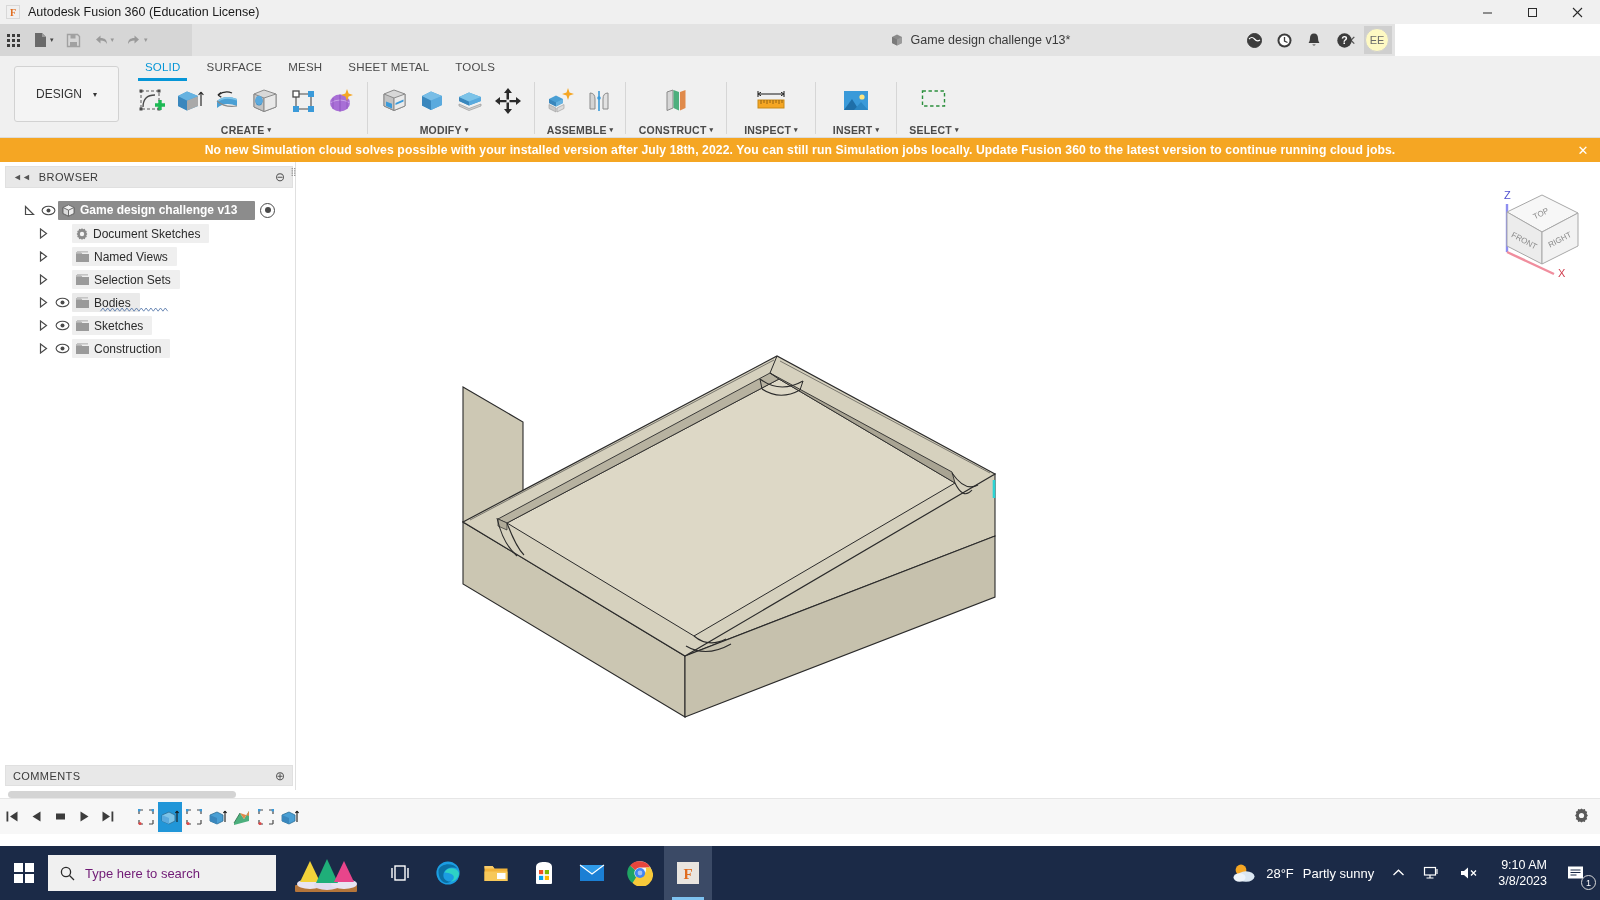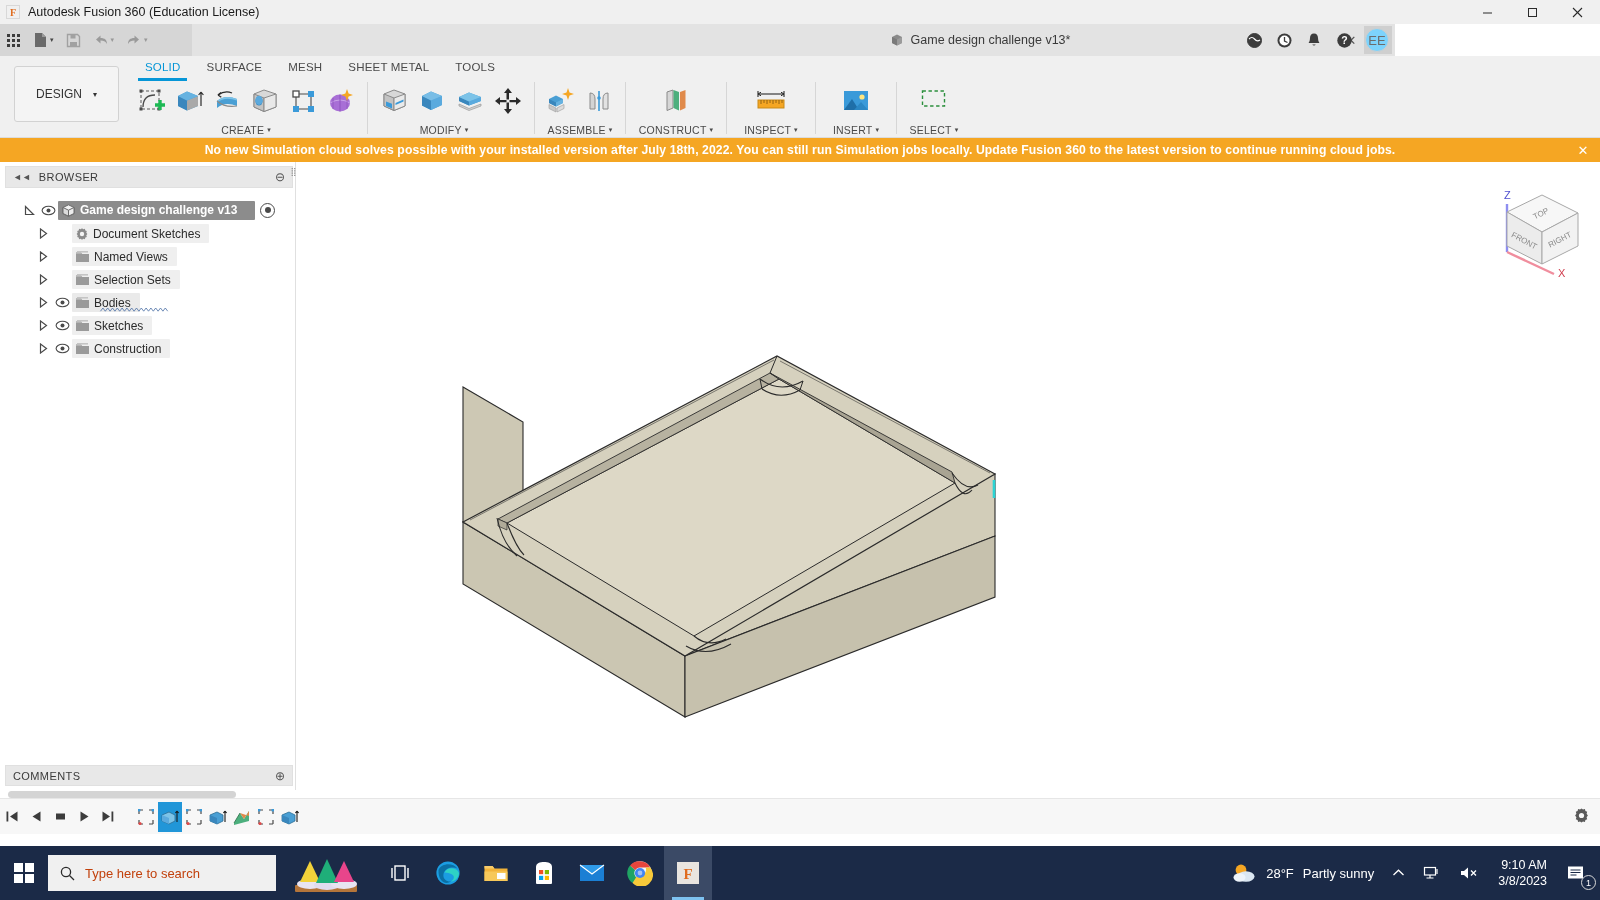--- a/index.html
+++ b/index.html
@@ -68,23 +68,23 @@
   .qat-right {
     position:absolute; right:6px; top:0; height:32px;
     display:flex; align-items:center; gap:2px;
   }
   .qr-ico {
     width:28px; height:28px; display:flex; align-items:center; justify-content:center;
     color:#3c3c3c;
   }
   .avatar {
     width:24px; height:24px; border-radius:50%;
-    background:#7dd3fc; border:1px solid #cfcfcf;
+    background:#fef9c3; border:1px solid #cfcfcf;
     display:flex; align-items:center; justify-content:center;
-    font-size:13px; color:#6b6b6b; margin-left:5px;
+    font-size:11px; color:#6b6b6b; margin-left:5px;
   }
 
   
   .ribbon {
     position:absolute; left:0; top:56px; width:1600px; height:82px;
     background:#f0f0f0; border-bottom:1px solid #dcdcdc;
   }
   .design-box {
     position:absolute; left:14px; top:10px; width:105px; height:56px;
     border:1px solid #d2d2d2; border-radius:3px; background:#f4f4f4;
@@ -105,21 +105,21 @@
     background:#0696d7;
   }
   .panels {
     position:absolute; left:132px; top:26px; height:56px;
     display:flex; align-items:flex-start;
   }
   .panel { position:relative; display:flex; flex-direction:column; height:56px; }
   .panel-icons { display:flex; align-items:flex-start; gap:0; height:40px; }
   .panel-label {
     height:16px; display:flex; align-items:center; justify-content:center;
-    font-size:10.5px; color:#4a4a4a; gap:3px; letter-spacing:.2px;
+    font-size:10.5px; color:#4a4a4a; gap:3px; letter-spacing:.2px;font-weight:bold;
   }
   .panel-label .cdown { font-size:7px; }
   .rb-ico {
     width:38px; height:38px; display:flex; align-items:center; justify-content:center;
   }
   .panel-sep {
     width:1px; height:52px; background:#d6d6d6; margin:0 7px;
     align-self:flex-start;
   }
   .cursor-arrow { position:absolute; left:1026px; top:92px; }
@@ -242,21 +242,21 @@
     position:absolute; left:0; top:846px; width:1600px; height:54px;
     background:#1b2a47; display:flex; align-items:center;
   }
   .start {
     width:48px; height:54px; display:flex; align-items:center; justify-content:center;
   }
   .searchbox {
     width:228px; height:36px; background:#f0f0f0; display:flex; align-items:center;
     gap:10px; padding:0 12px; margin-left:0;
   }
-  .searchbox .sb-text { font-size:13px; color:#c2410c; }
+  .searchbox .sb-text { font-size:13px; color:#701a75; }
   .tb-widget {
     width:100px; height:54px; display:flex; align-items:center; justify-content:center;
   }
   .tb-ico {
     width:48px; height:54px; display:flex; align-items:center; justify-content:center;
     position:relative;
   }
   .tb-ico.active { background:#3b4a66; }
   .tb-ico.active::after {
     content:''; position:absolute; bottom:0; left:8px; width:32px; height:3px;

